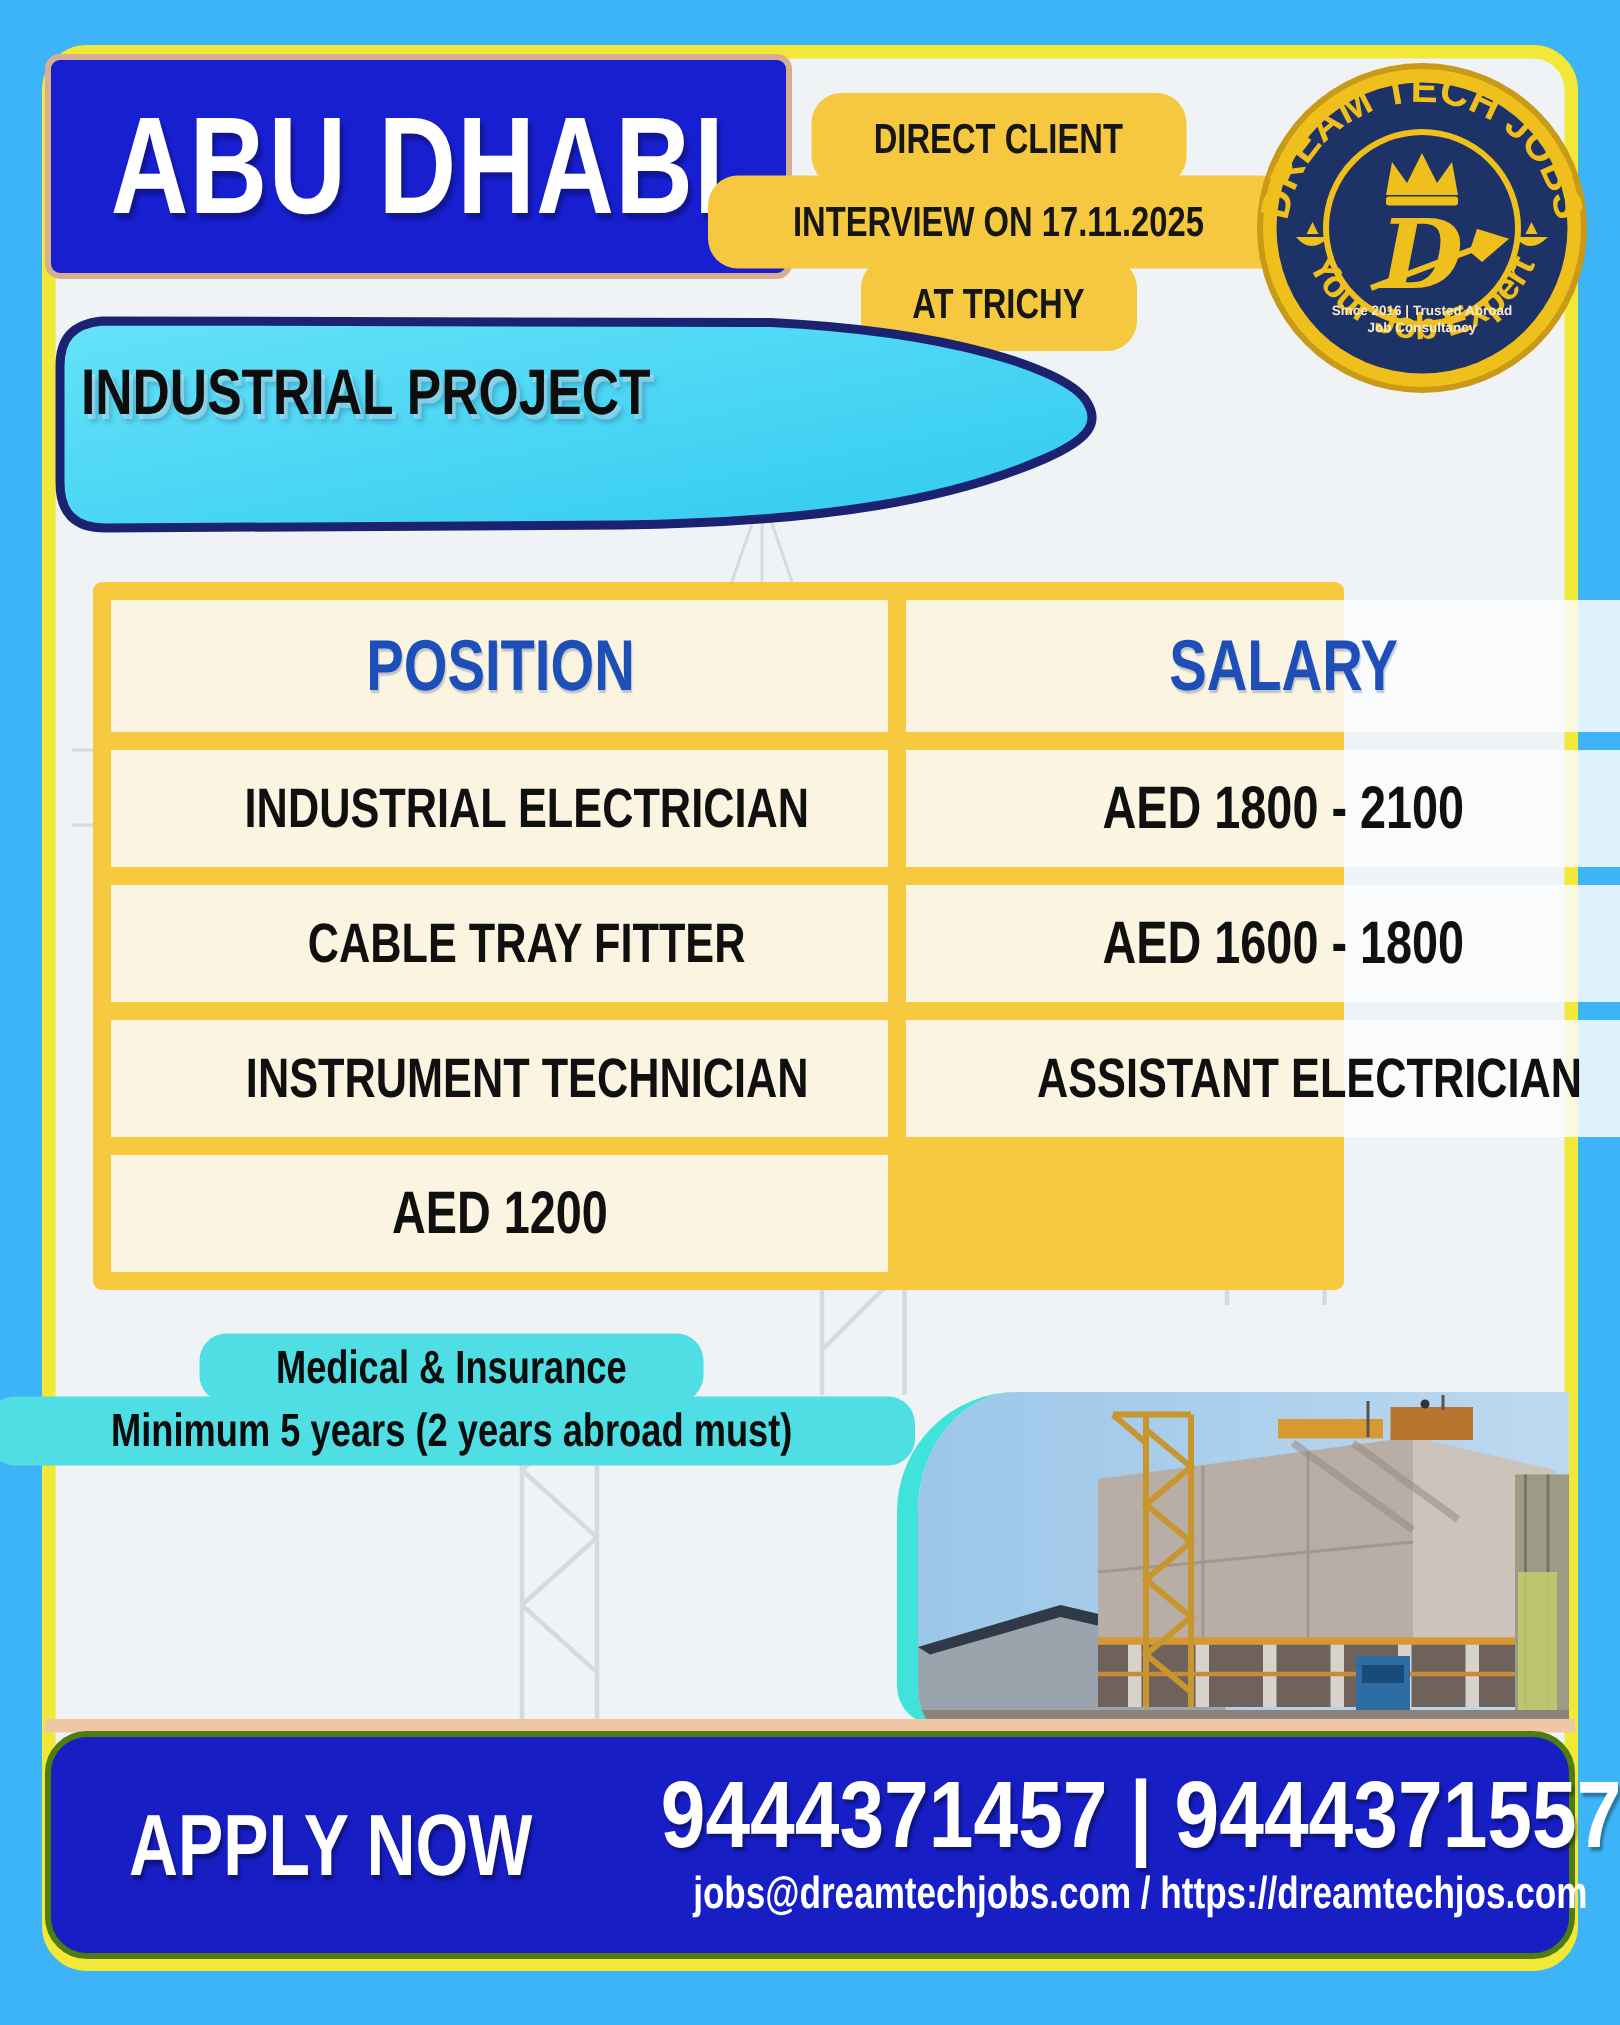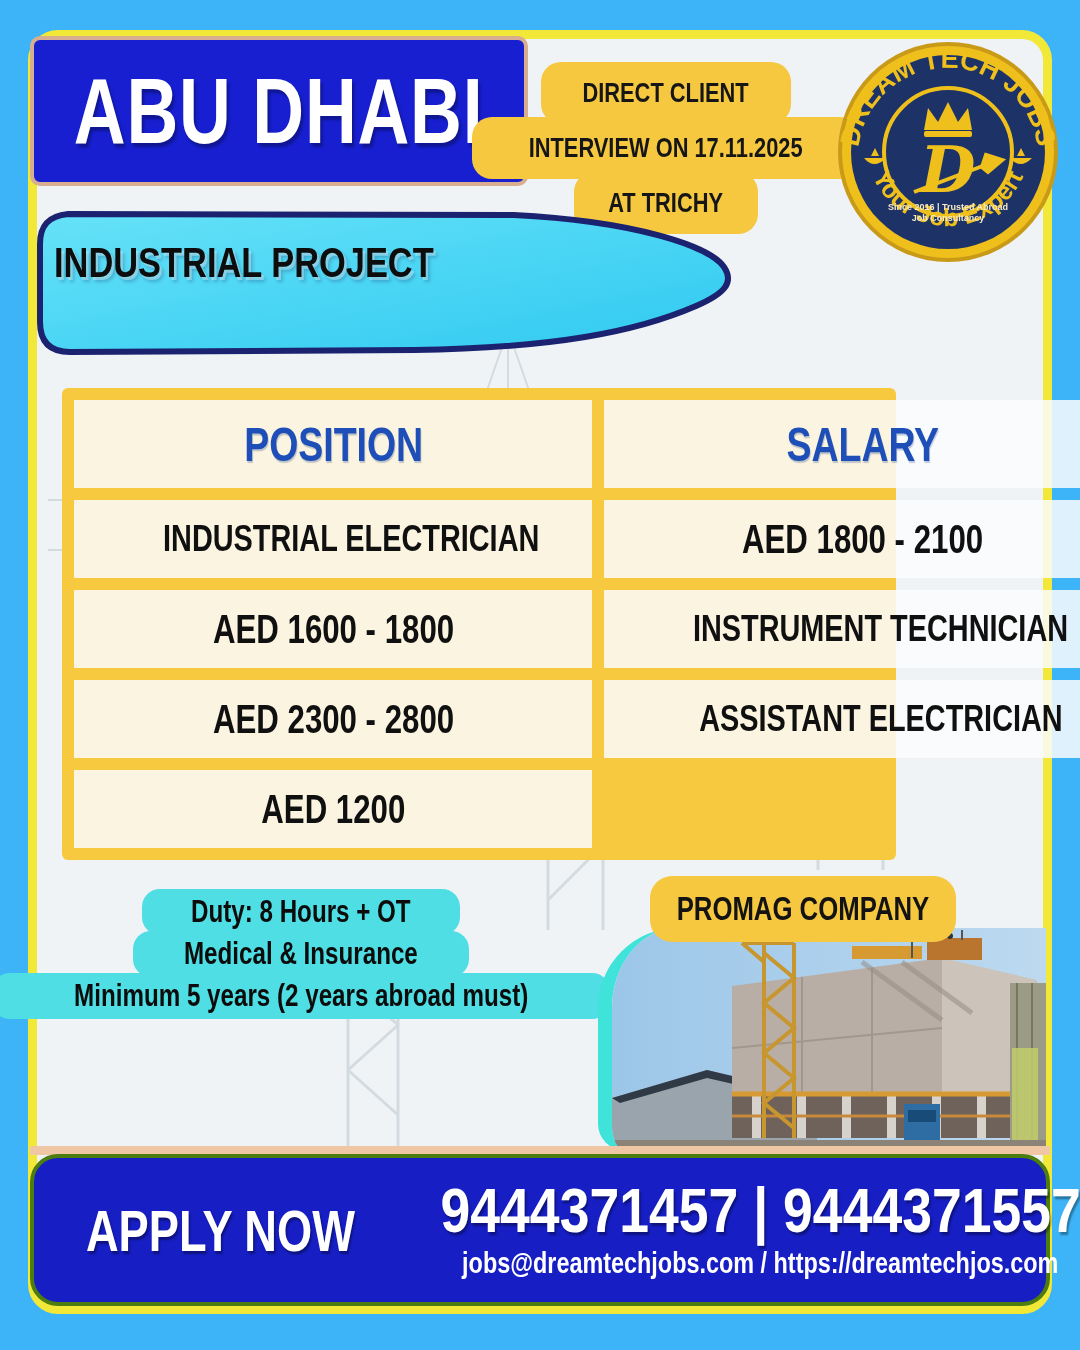--- a/index.html
+++ b/index.html
@@ -161,48 +161,44 @@
         <span class="cx">SALARY</span>
       </div>
 
     <div class="cell pos">
         <span class="cx">INDUSTRIAL ELECTRICIAN</span>
       </div>
     <div class="cell sal">
         <span class="cx">AED 1800 - 2100</span>
       </div>
 
+    <div class="cell pos">
+        <span class="cx">CABLE TRAY FITTER</span>
+      </div>
     <div class="cell sal">
         <span class="cx">AED 1600 - 1800</span>
       </div>
 
     <div class="cell pos">
         <span class="cx">INSTRUMENT TECHNICIAN</span>
       </div>
-    <div class="cell sal">
-        <span class="cx">AED 2300 - 2800</span>
-      </div>
 
     <div class="cell pos">
         <span class="cx">ASSISTANT ELECTRICIAN</span>
       </div>
     <div class="cell sal">
         <span class="cx">AED 1200</span>
       </div>
   </div>
 
   <div id="benefits">
-    <span class="line"><span class="cx">Duty: 8 Hours + OT</span></span>
     <span class="line"><span class="cx">Medical &amp; Insurance</span></span>
     <span class="line"><span class="cx">Minimum 5 years (2 years abroad must)</span></span>
   </div>
 
-  <div id="promag">
-    <span class="t cx">PROMAG COMPANY</span>
-  </div>
 
   <div id="photo">
     <svg width="448" height="222" viewBox="0 0 448 222">
       <defs>
         <linearGradient id="sky" x1="0" y1="0" x2="1" y2="0">
           <stop offset="0" stop-color="#9CC6E8"></stop>
             <stop offset="1" stop-color="#BEDAF0"></stop>
         </linearGradient>
       </defs>
       <rect x="0" y="0" width="448" height="222" fill="url(#sky)"></rect>

